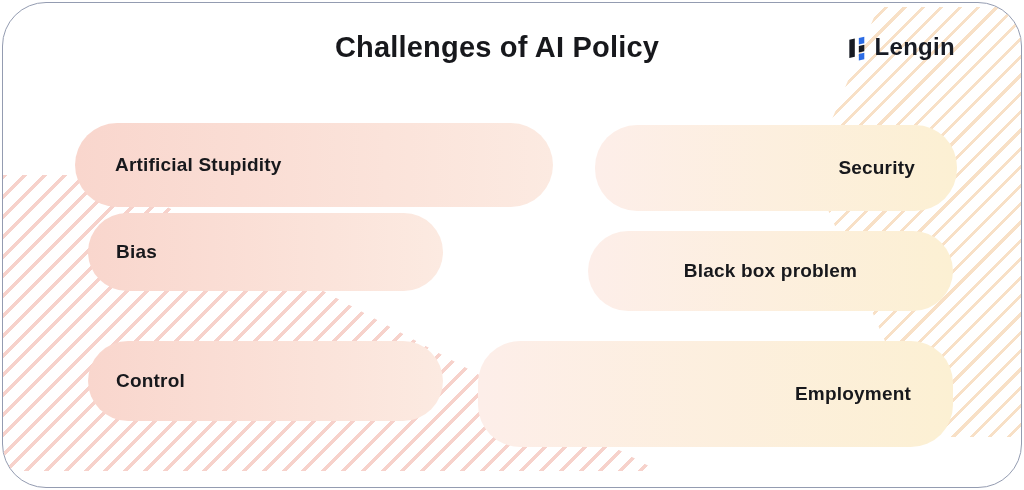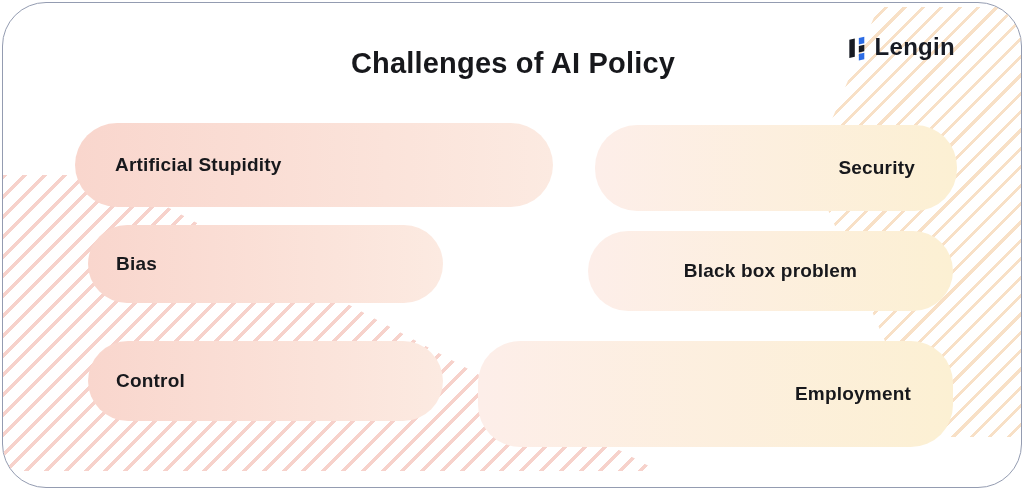--- a/index.html
+++ b/index.html
@@ -25,21 +25,21 @@
   }
   .hatch-right{
     right:0;top:4px;width:210px;height:430px;
     background:repeating-linear-gradient(135deg,
       var(--hatch-orange,#f5d3ae) 0 3px, transparent 3px 13px);
     clip-path:polygon(32% 0, 100% 0, 100% 100%, 55% 100%, 0 38%);
     opacity:.7;
   }
   .title{
     position:absolute;z-index:3;top:28px;left:0;width:988px;
-    margin:16px;text-align:center;
+    margin:0;text-align:center;
     font-size:29px;font-weight:700;color:var(--text,#17181c);
     letter-spacing:.2px;
   }
   .logo{
     position:absolute;z-index:3;top:30px;right:66px;
     display:flex;align-items:center;gap:7px;
   }
   .logo-icon{width:22px;height:27px;display:block;}
   .logo-text{
     font-size:24px;font-weight:700;color:var(--logo-dark,#171b24);
@@ -53,21 +53,21 @@
     letter-spacing:.2px;
   }
   .pill.pink{
     background:linear-gradient(90deg,var(--pink-start,#f9d6cd) 0%,var(--pink-end,#fceae1) 100%);
   }
   .pill.cream{
     background:linear-gradient(90deg,var(--cream-start,#fdeee9) 0%,var(--cream-end,#fcf0d3) 100%);
   }
   .p1{left:72px; top:120px;width:478px;height:84px;justify-content:flex-start;padding:0 40px;}
   .p2{left:592px;top:122px;width:362px;height:86px;justify-content:flex-end; padding:0 42px;}
-  .p3{left:85px; top:222px;width:355px;height:78px;justify-content:flex-start;padding:12px 28px;}
+  .p3{left:85px; top:210px;width:355px;height:78px;justify-content:flex-start;padding:12px 28px;}
   .p4{left:585px;top:228px;width:365px;height:80px;justify-content:center;   padding:0 20px;}
   .p5{left:85px; top:338px;width:355px;height:80px;justify-content:flex-start;padding:0 28px;}
   .p6{left:475px;top:338px;width:475px;height:106px;justify-content:flex-end; padding:0 42px;}
   .pill, .pill span{box-sizing:border-box;}
 </style>
 </head>
 <body>
 
 <div class="card">
 

